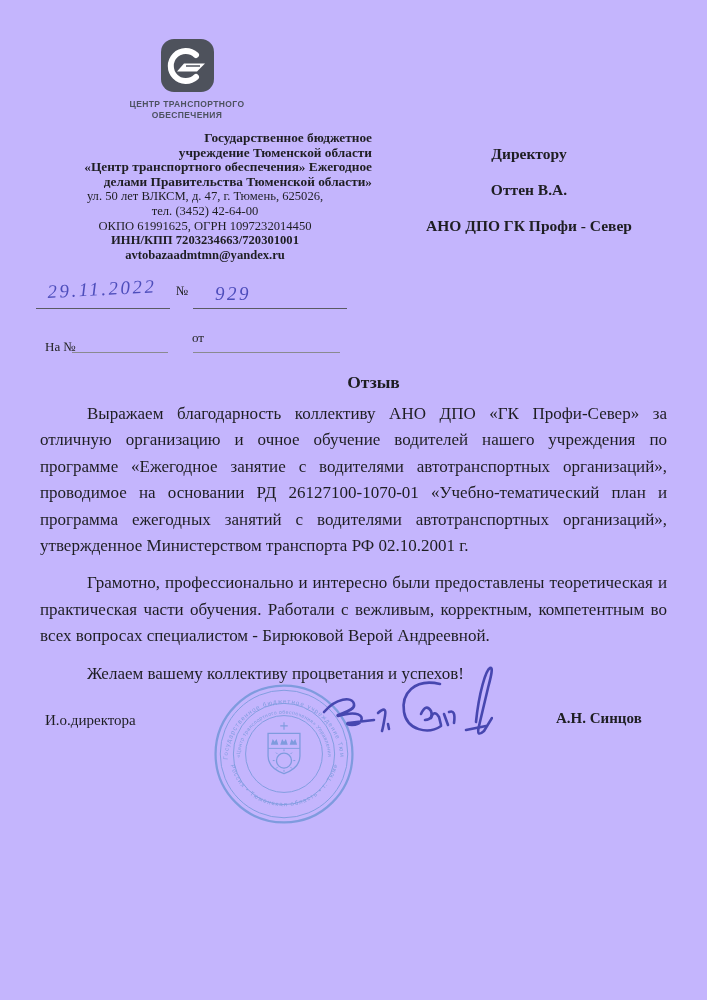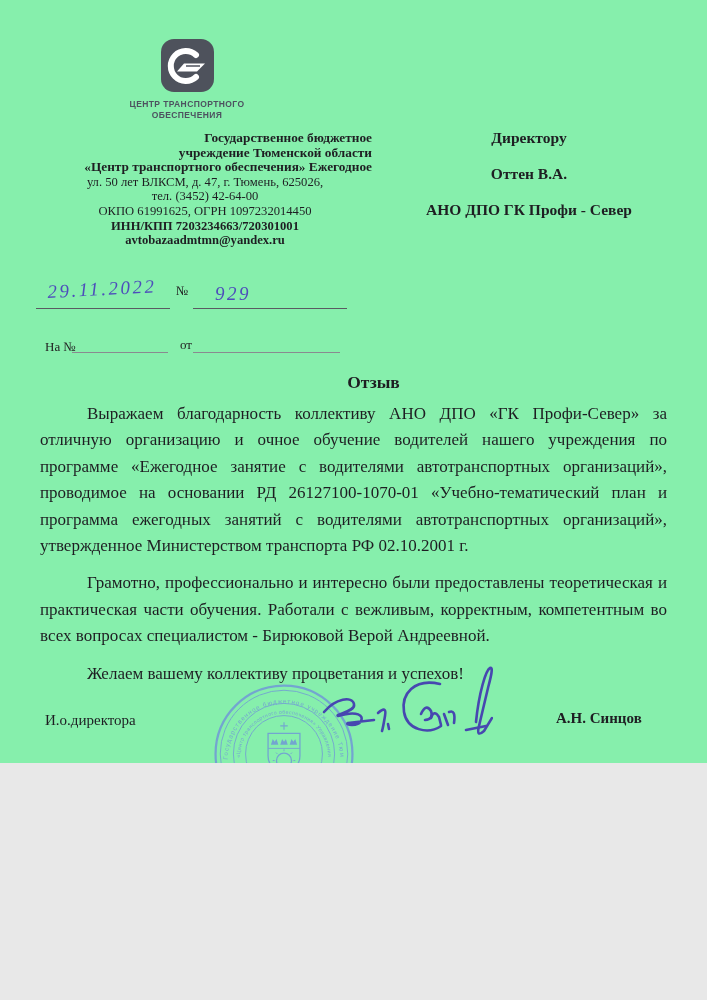--- a/index.html
+++ b/index.html
@@ -1,39 +1,39 @@
 <!DOCTYPE html>
 <html><head>
 <meta charset="utf-8">
 <style>
   html,body{margin:0;padding:0;background:#e8e8e8;}
   .page{
     position:relative;
-    width:707px;height:763px;
+    width:707px;height:1000px;
     margin:0 auto;
-    background:#86efac;
+    background:#c4b5fd;
     font-family:"Liberation Serif", serif;
     color:#1e1e22;
     overflow:hidden;
     text-decoration:underline;
   }
   
   .logo-block{position:absolute;left:128px;top:38px;width:118px;text-align:center;}
   .logo-mark{display:block;margin:0 auto 6px auto;}
   .logo-caption{
     font-family:"Liberation Sans", sans-serif;
     font-size:8.5px;font-weight:bold;color:#4d5260;
     letter-spacing:.4px;line-height:11px;
   }
   
   .sender-block{position:absolute;left:38px;top:131px;width:334px;text-align:center;line-height:14.6px;}
   .sender-line-b{font-weight:bold;font-size:13.3px;text-align:right;}
   .sender-line-r{font-weight:normal;font-size:12.6px;}
   .sender-line-b2{font-weight:bold;font-size:12.6px;}
-  .recipient-block{position:absolute;left:390px;top:130px;width:278px;text-align:center;}
+  .recipient-block{position:absolute;left:390px;top:146px;width:278px;text-align:center;}
   .recipient-line{font-weight:bold;font-size:15.5px;margin-bottom:20px;line-height:16px;}
   
   .ref-label{position:absolute;font-size:13px;color:#222;}
   .ref-line{position:absolute;border-bottom:1.6px solid #5a5a62;height:0;}
   .hand{
     position:absolute;
     font-style:italic;
     color:#4d4dbb;
     font-size:19px;
     letter-spacing:2.5px;
@@ -70,20 +70,21 @@
       <path d="M 26,28 L 40,28" stroke="#4e525c" stroke-width="1.5"></path>
     </svg>
     <div class="logo-caption">ЦЕНТР ТРАНСПОРТНОГО</div>
     <div class="logo-caption">ОБЕСПЕЧЕНИЯ</div>
   </div>
 
   <div class="sender-block">
     <div class="sender-line-b">Государственное бюджетное</div>
     <div class="sender-line-b">учреждение Тюменской области</div>
     <div class="sender-line-b">«Центр транспортного обеспечения» Ежегодное</div>
+    <div class="sender-line-b">делами Правительства Тюменской области»</div>
     <div class="sender-line-r">ул. 50 лет ВЛКСМ, д. 47, г. Тюмень, 625026,</div>
     <div class="sender-line-r">тел. (3452) 42-64-00</div>
     <div class="sender-line-r">ОКПО 61991625, ОГРН 1097232014450</div>
     <div class="sender-line-b2">ИНН/КПП 7203234663/720301001</div>
     <div class="sender-line-b2">avtobazaadmtmn@yandex.ru</div>
   </div>
 
   <div class="recipient-block">
     <div class="recipient-line">Директору</div>
     <div class="recipient-line">Оттен В.А.</div>
@@ -91,21 +92,21 @@
   </div>
 
   <div class="hand hand-date" style="left:48px;top:281px;">29.11.2022</div>
   <div class="ref-line" style="left:36px;top:282px;width:134px;height:26px;"></div>
   <div class="ref-label" style="left:176px;top:283px;">№</div>
   <div class="hand" style="left:215px;top:283px;">929</div>
   <div class="ref-line" style="left:193px;top:282px;width:154px;height:26px;"></div>
 
   <div class="ref-label" style="left:45px;top:330px;margin-top:9px;">На №</div>
   <div class="ref-line" style="left:72px;top:330px;width:96px;height:22px;border-bottom-color:#8a8a90;"></div>
-  <div class="ref-label" style="left:180px;top:330px;margin-top:7px;">от</div>
+  <div class="ref-label" style="left:192px;top:330px;">от</div>
   <div class="ref-line" style="left:193px;top:330px;width:147px;height:22px;border-bottom-color:#8a8a90;"></div>
 
   <div class="doc-title">Отзыв</div>
 
   <div class="body-block">
     <p>Выражаем благодарность коллективу АНО ДПО «ГК Профи-Север» за отличную организацию и очное обучение водителей нашего учреждения по программе «Ежегодное занятие с водителями автотранспортных организаций», проводимое на основании РД 26127100-1070-01 «Учебно-тематический план и программа ежегодных занятий с водителями автотранспортных организаций», утвержденное Министерством транспорта РФ 02.10.2001 г.</p>
     <p>Грамотно, профессионально и интересно были предоставлены теоретическая и практическая части обучения. Работали с вежливым, корректным, компетентным во всех вопросах специалистом - Бирюковой Верой Андреевной.</p>
     <p class="last">Желаем вашему коллективу процветания и успехов!</p>
   </div>
 

